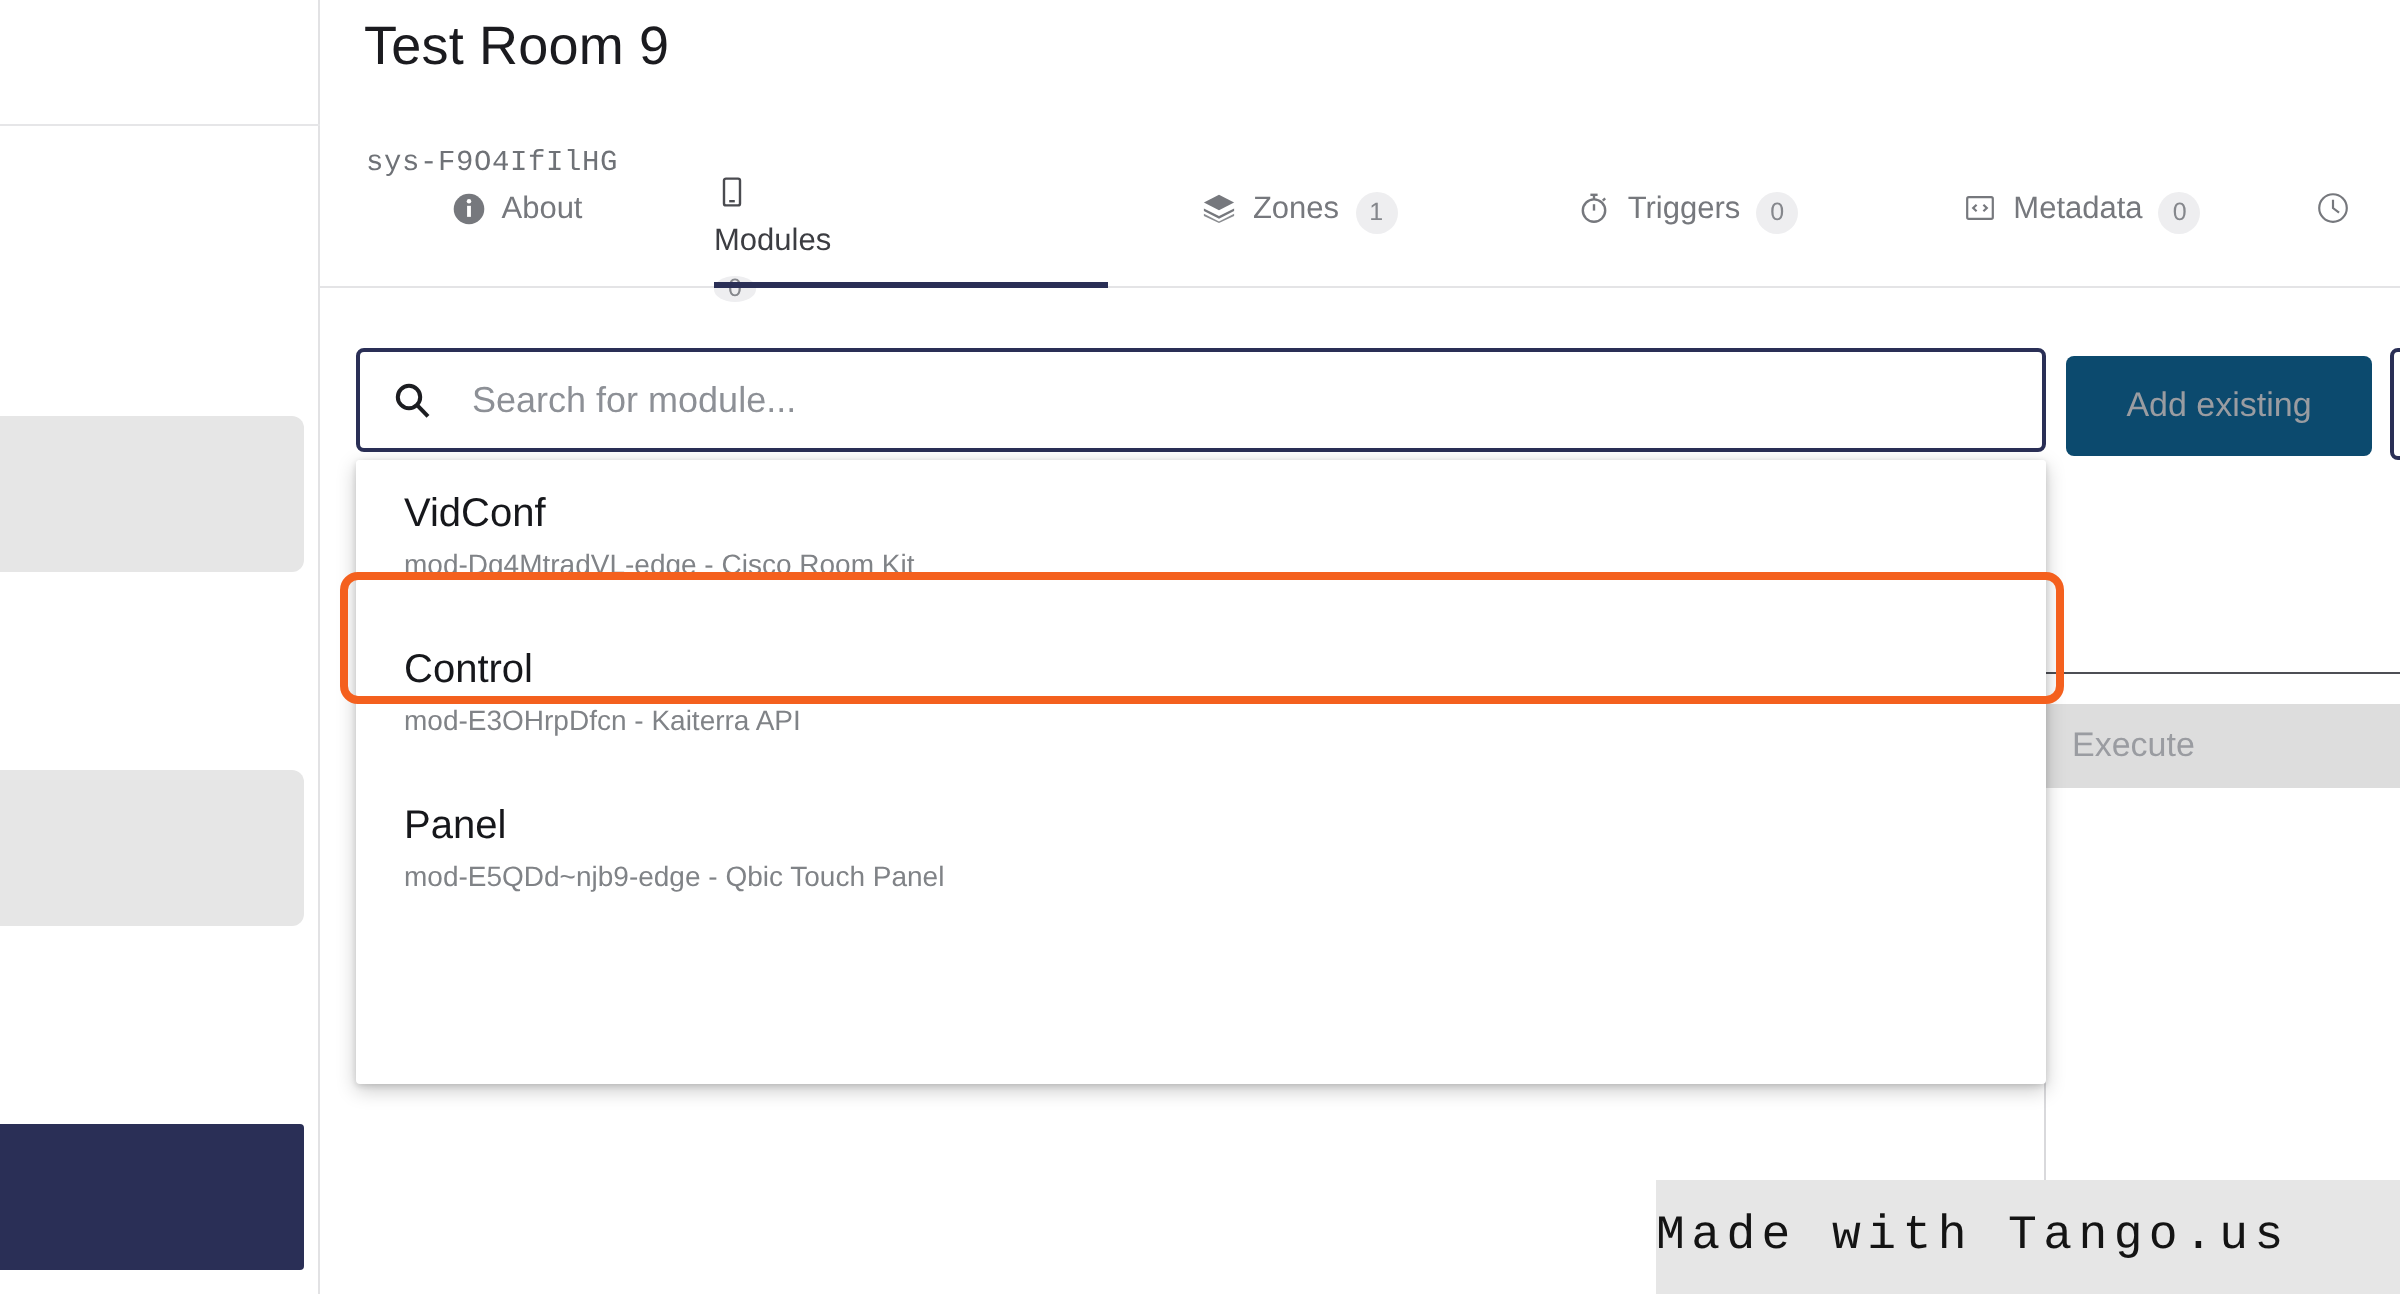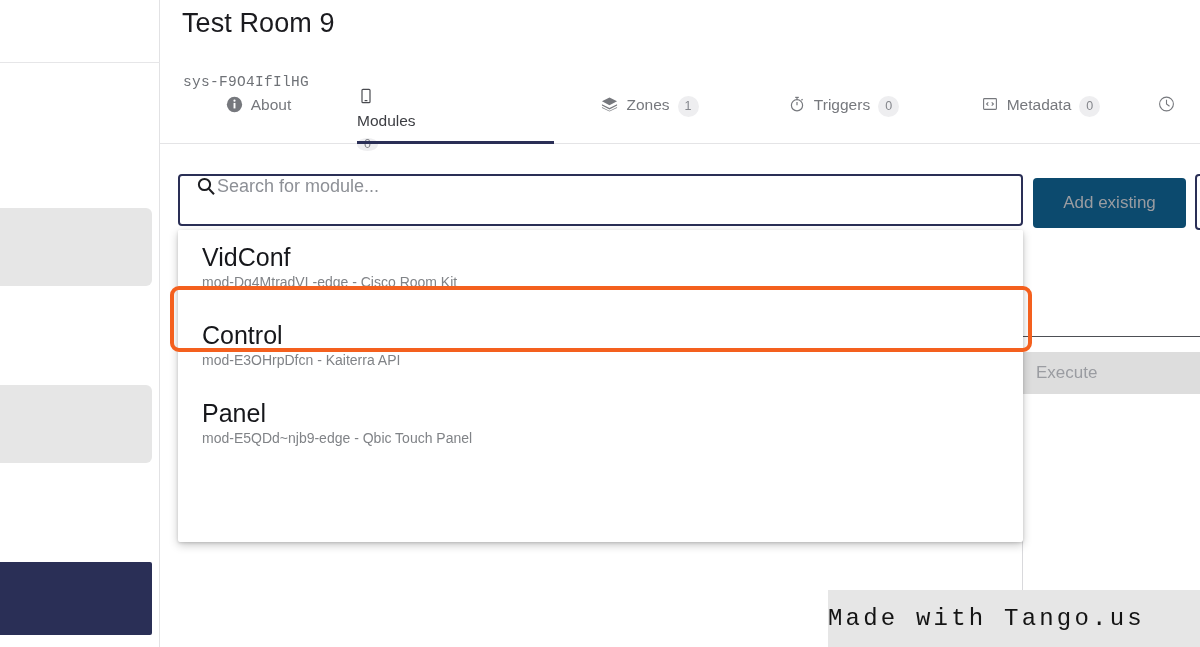--- a/index.html
+++ b/index.html
@@ -150,23 +150,23 @@
     height: 80px;
   }
   .search-field {
     position: absolute;
     left: 18px; top: 14px;
     width: 845px; height: 52px;
     border: 2px solid #2a2f56;
     border-radius: 4px;
     background: #ffffff;
     display: flex;
-    align-items: flex-start;
+    align-items: center;
     padding: 0 16px;
-    gap: 1px;
+    gap: 20px;
   }
   .search-icon { width: 20px; height: 20px; color: #1c1d21; flex: none; }
   .search-icon svg { display: block; }
   .search-input {
     border: none;
     outline: none;
     background: transparent;
     font-family: "Liberation Sans", sans-serif;
     font-size: 18px;
     color: #1c1d21;
@@ -236,21 +236,21 @@
   }
   .dd-item {
     position: relative;
     height: 78px;
     padding: 14px 24px 0 24px;
     cursor: pointer;
     background: #ffffff;
   }
   .dd-item.selected { background: #f5f5f5; }
   .dd-title {
-    font-size: 25px;
+    font-size: 20px;
     color: #16171b;
     line-height: 26px;
   }
   .dd-sub {
     font-size: 14px;
     color: #808387;
     line-height: 22px;
     margin-top: 1px;
   }
 

